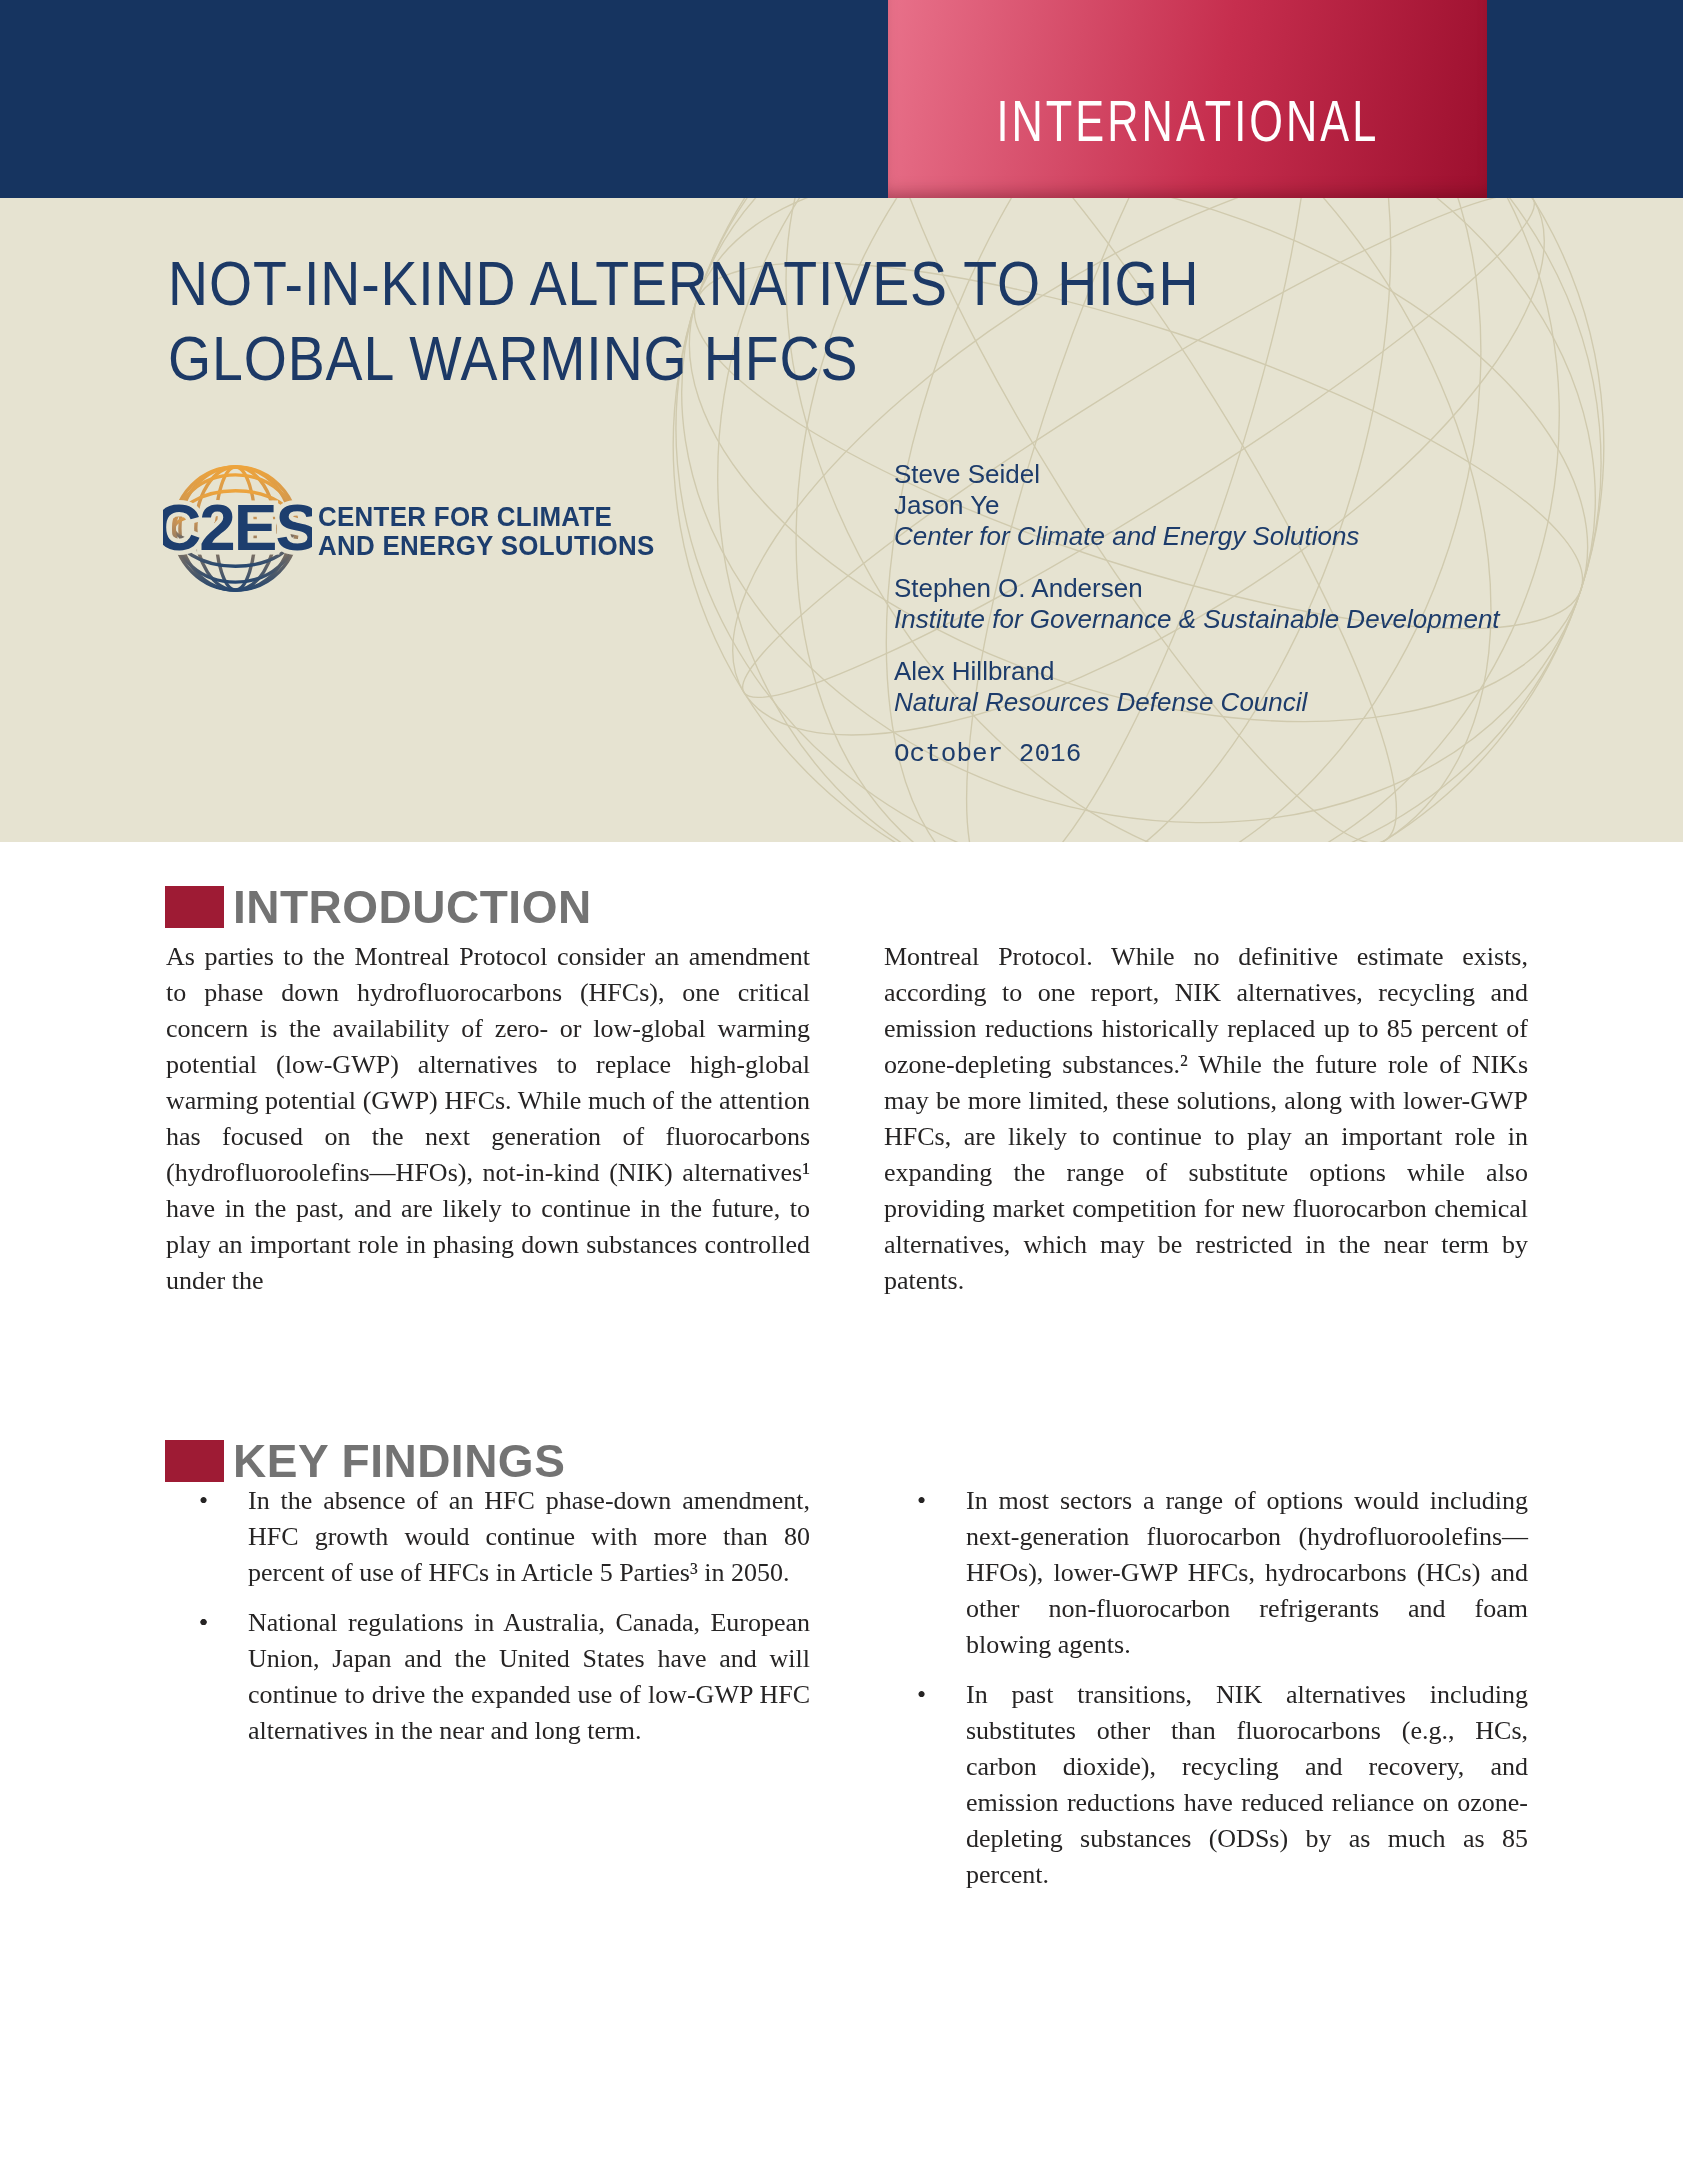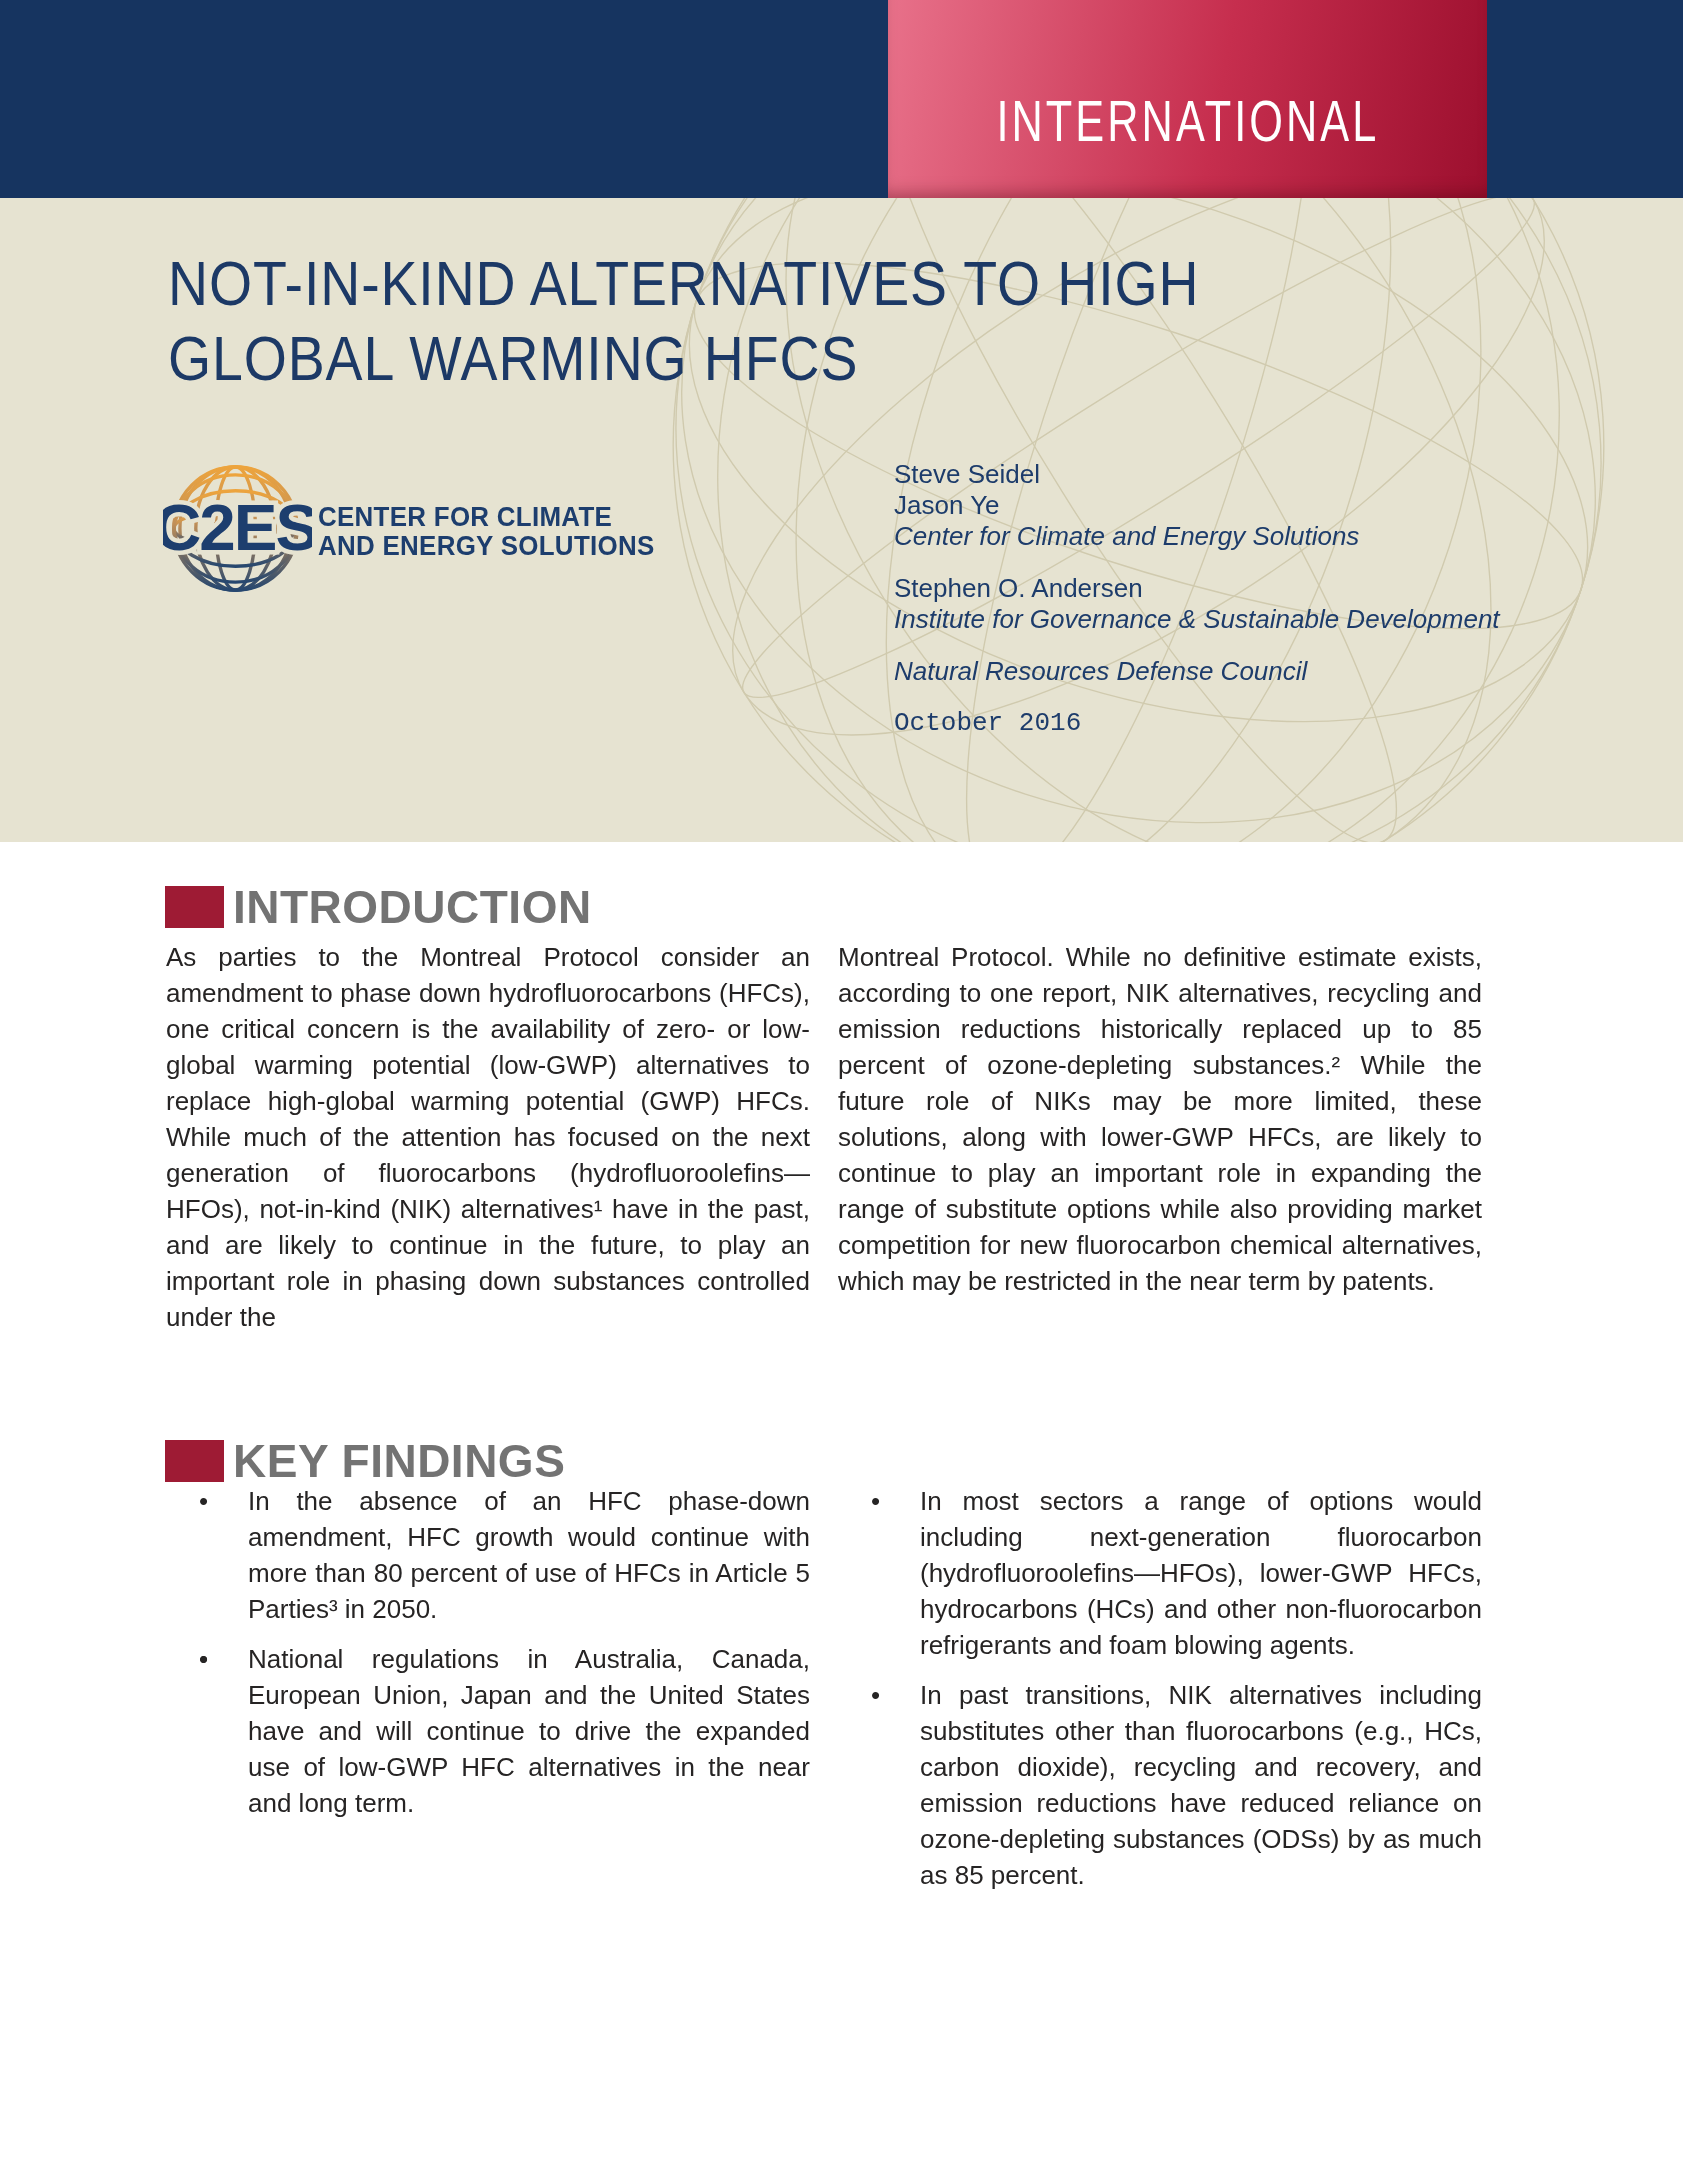--- a/index.html
+++ b/index.html
@@ -39,22 +39,22 @@
   .authors .affil{font-style:italic;}
   .authors .grp{margin-bottom:21px;}
   .authors .date{margin-top:0;font-family:Liberation Mono, monospace;}
   
   .sec-head{position:absolute;display:flex;align-items:center;height:42px;}
   .sec-head .sq{width:59px;height:42px;background:#9e1b34;flex:none;}
   .sec-head .ht{
     margin-left:9px;color:#737373;font-weight:700;font-size:46px;
     letter-spacing:0.5px;white-space:nowrap;
   }
-  .cols{position:absolute;display:flex;gap:28px;
-    font-family:Liberation Sans, sans-serif;color:#262424;font-size:26px;line-height:36px;}
+  .cols{position:absolute;display:flex;gap:74px;
+    font-family:Liberation Serif, serif;color:#262424;font-size:26px;line-height:36px;}
   .col{width:644px;text-align:justify;}
   .kf-list{list-style:none;margin:0;padding:0;}
   .kf-list li{position:relative;padding-left:82px;margin-bottom:14px;}
   .kf-list li .b{position:absolute;left:33px;top:0;font-size:26px;}
 </style>
 </head>
 <body>
 
 <div class="page">
 
@@ -124,20 +124,21 @@
       <div class="grp">
         <div>Steve Seidel</div>
         <div>Jason Ye</div>
         <div class="affil">Center for Climate and Energy Solutions</div>
       </div>
       <div class="grp">
         <div>Stephen O. Andersen</div>
         <div class="affil">Institute for Governance &amp; Sustainable Development</div>
       </div>
       <div class="grp">
+        <div>Alex Hillbrand</div>
         <div class="affil">Natural Resources Defense Council</div>
       </div>
       <div class="date">October 2016</div>
     </div>
   </div>
 
   <div class="sec-head" style="left:165px;top:886px;">
     <div class="sq"></div>
     <div class="ht">INTRODUCTION</div>
   </div>

